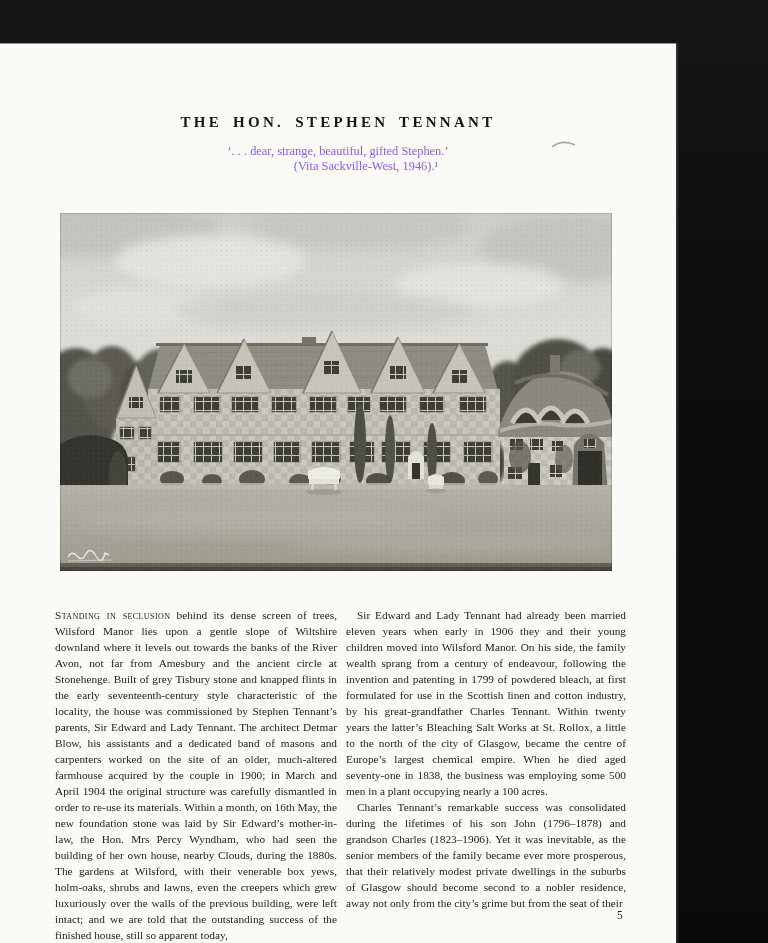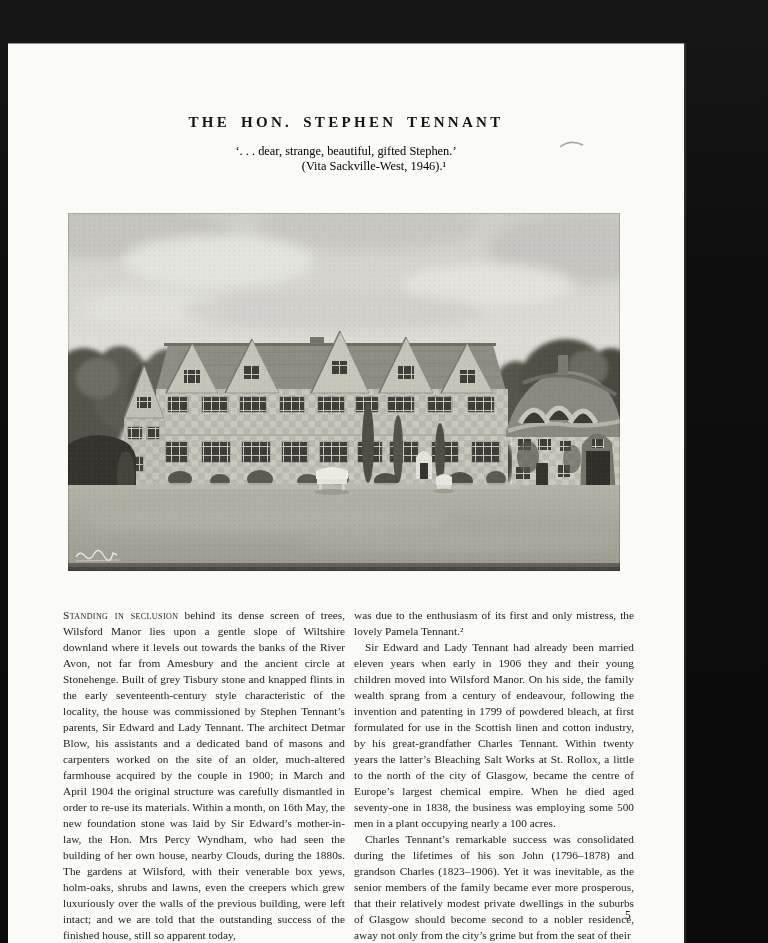--- a/index.html
+++ b/index.html
@@ -3,32 +3,32 @@
 <meta charset="utf-8">
 <style>
   html,body{margin:0;padding:0;}
   body{
     width:768px;height:943px;position:relative;overflow:hidden;
     background:linear-gradient(180deg,#161616 0%,#0e0e0e 30%,#0a0a0a 100%);
     font-family:"Liberation Serif","DejaVu Serif",serif;
     color:#1f1e1b;
   }
   .page{
-    position:absolute;left:8px;top:43px;width:676px;height:900px;
+    position:absolute;left:0;top:43px;width:676px;height:900px;
     background:#fafaf7;
     border-top:1px solid #8e8e8c;
     box-shadow:2px 0 1px rgba(255,255,255,.12);
   }
   .title{
     position:absolute;top:70px;left:0;width:676px;margin:0;
     text-align:center;font-size:15px;font-weight:bold;
     letter-spacing:3.3px;word-spacing:4px;color:#161512;
   }
   .epigraph{position:absolute;top:100px;left:0;width:676px;text-align:center;
-    font-size:12.4px;line-height:15px;color:#000000;}
+    font-size:12.4px;line-height:15px;color:#8b5cf6;}
   .ep2{transform:translateX(28px);}
   .pen-mark{position:absolute;left:550px;top:93px;width:28px;height:14px;}
   .photo{
     position:absolute;left:60px;top:169px;width:552px;height:358px;
     box-shadow:inset 0 0 5px rgba(40,40,35,.25);
   }
   .photo svg{display:block;width:552px;height:358px;}
   .caption{position:absolute;top:533px;left:0;width:664px;text-align:center;
     font-size:10.9px;color:#262420;}
   .caption em{font-style:italic;}
@@ -280,20 +280,19 @@
       <rect x="0.5" y="0.5" width="551" height="357" fill="none" stroke="#000000" opacity="0.15"></rect>
     </svg>
   </div>
 
 
   <div class="col col-left">
     <p><span class="sc">Standing in seclusion</span><span> behind its dense screen of trees, Wilsford Manor lies upon a gentle slope of Wiltshire downland where it levels out towards the banks of the River Avon, not far from Amesbury and the ancient circle at Stonehenge. Built of grey Tisbury stone and knapped flints in the early seventeenth-century style characteristic of the locality, the house was commissioned by Stephen Tennant’s parents, Sir Edward and Lady Tennant. The architect Detmar Blow, his assistants and a dedicated band of masons and carpenters worked on the site of an older, much-altered farmhouse acquired by the couple in 1900; in March and April 1904 the original structure was carefully dismantled in order to re-use its materials. Within a month, on 16th May, the new foundation stone was laid by Sir Edward’s mother-in-law, the Hon. Mrs Percy Wyndham, who had seen the building of her own house, nearby Clouds, during the 1880s. The gardens at Wilsford, with their venerable box yews, holm-oaks, shrubs and lawns, even the creepers which grew luxuriously over the walls of the previous building, were left intact; and we are told that the outstanding success of the finished house, still so apparent today,</span></p>
   </div>
 
   <div class="col col-right">
-    <p>was due to the enthusiasm of its first and only mistress, the lovely Pamela Tennant.²</p>
     <p class="p-ind">Sir Edward and Lady Tennant had already been married eleven years when early in 1906 they and their young children moved into Wilsford Manor. On his side, the family wealth sprang from a century of endeavour, following the invention and patenting in 1799 of powdered bleach, at first formulated for use in the Scottish linen and cotton industry, by his great-grandfather Charles Tennant. Within twenty years the latter’s Bleaching Salt Works at St. Rollox, a little to the north of the city of Glasgow, became the centre of Europe’s largest chemical empire. When he died aged seventy-one in 1838, the business was employing some 500 men in a plant occupying nearly a 100 acres.</p>
     <p class="p-ind">Charles Tennant’s remarkable success was consolidated during the lifetimes of his son John (1796–1878) and grandson Charles (1823–1906). Yet it was inevitable, as the senior members of the family became ever more prosperous, that their relatively modest private dwellings in the suburbs of Glasgow should become second to a nobler residence, away not only from the city’s grime but from the seat of their</p>
   </div>
 
   <div class="pagenum">5</div>
 
 </div>
 
 </body></html>

